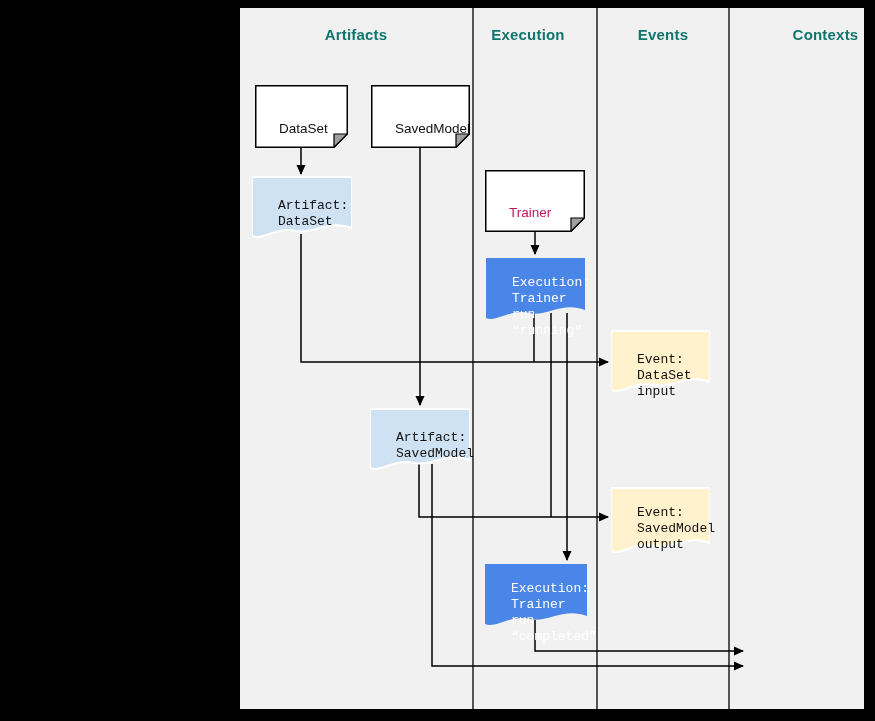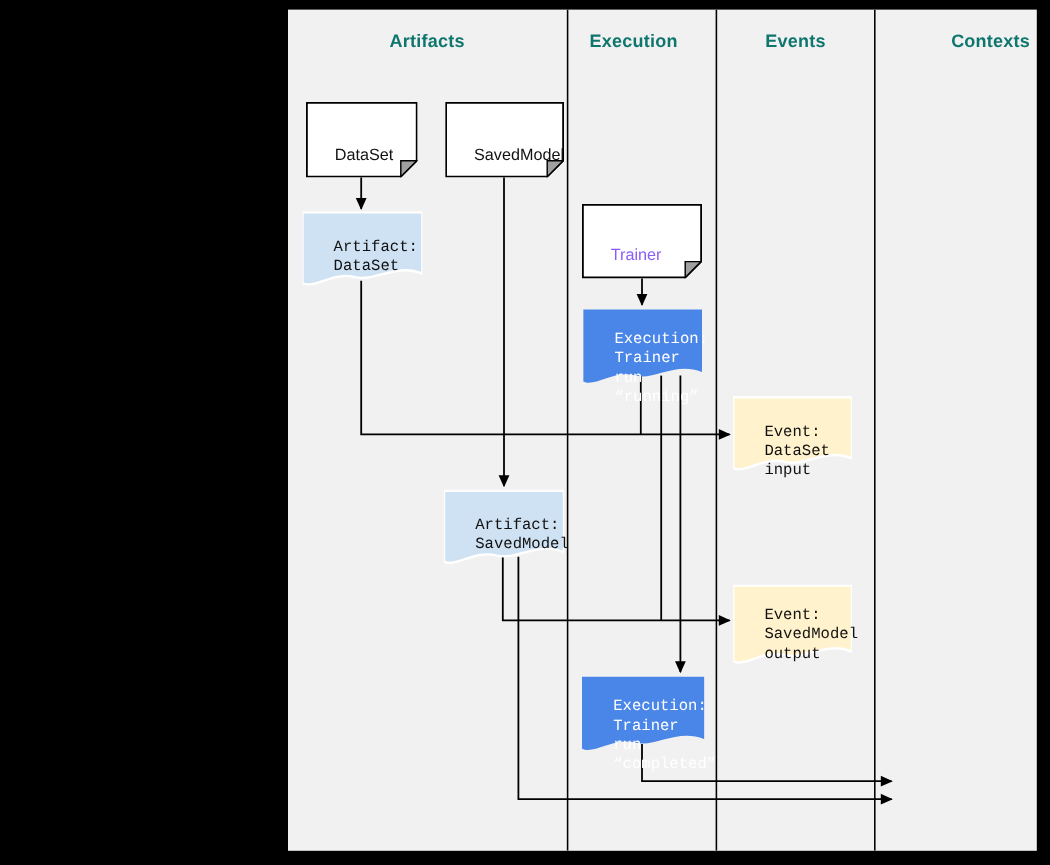--- a/index.html
+++ b/index.html
@@ -67,21 +67,21 @@
             <path d="M0.75,0.75 H98.25 V49 L85,62.25 H0.75 Z" fill="#ffffff" stroke="#000000" stroke-width="1.5"></path>
             <path d="M85,62.25 L98.25,49 L85,49 Z" fill="#a0a0a0" stroke="#000000" stroke-width="1.2"></path>
           </svg>
           <div class="node-label" style="color: rgb(17, 17, 17);">SavedModel</div>
         </div>
         <div class="node note" style="left: 245px; top: 162px; width: 100px; height: 62px;">
           <svg width="100" height="62" viewBox="0 0 100 62">
             <path d="M0.75,0.75 H99.25 V48 L86,61.25 H0.75 Z" fill="#ffffff" stroke="#000000" stroke-width="1.5"></path>
             <path d="M86,61.25 L99.25,48 L86,48 Z" fill="#a0a0a0" stroke="#000000" stroke-width="1.2"></path>
           </svg>
-          <div class="node-label" style="color: #8b5cf6;">Trainer</div>
+          <div class="node-label" style="color: #be185d;">Trainer</div>
         </div>
         <div class="node doc" style="left: 12px; top: 168px; width: 100px; height: 66px;">
           <svg width="100" height="66" viewBox="0 0 100 66">
             <path d="M0,1 H100 V52 C 78,43 60,59 44,55 C 26,50 10,65 0,60 Z" fill="#cfe2f3" stroke="#ffffff" stroke-width="2"></path>
           </svg>
           <div class="node-label" style="color: rgb(17, 17, 17); padding-top: 10px;">Artifact:
 DataSet</div>
         </div>
         <div class="node doc" style="left: 246px; top: 249px; width: 99px; height: 67px;">
           <svg width="99" height="67" viewBox="0 0 99 67">

